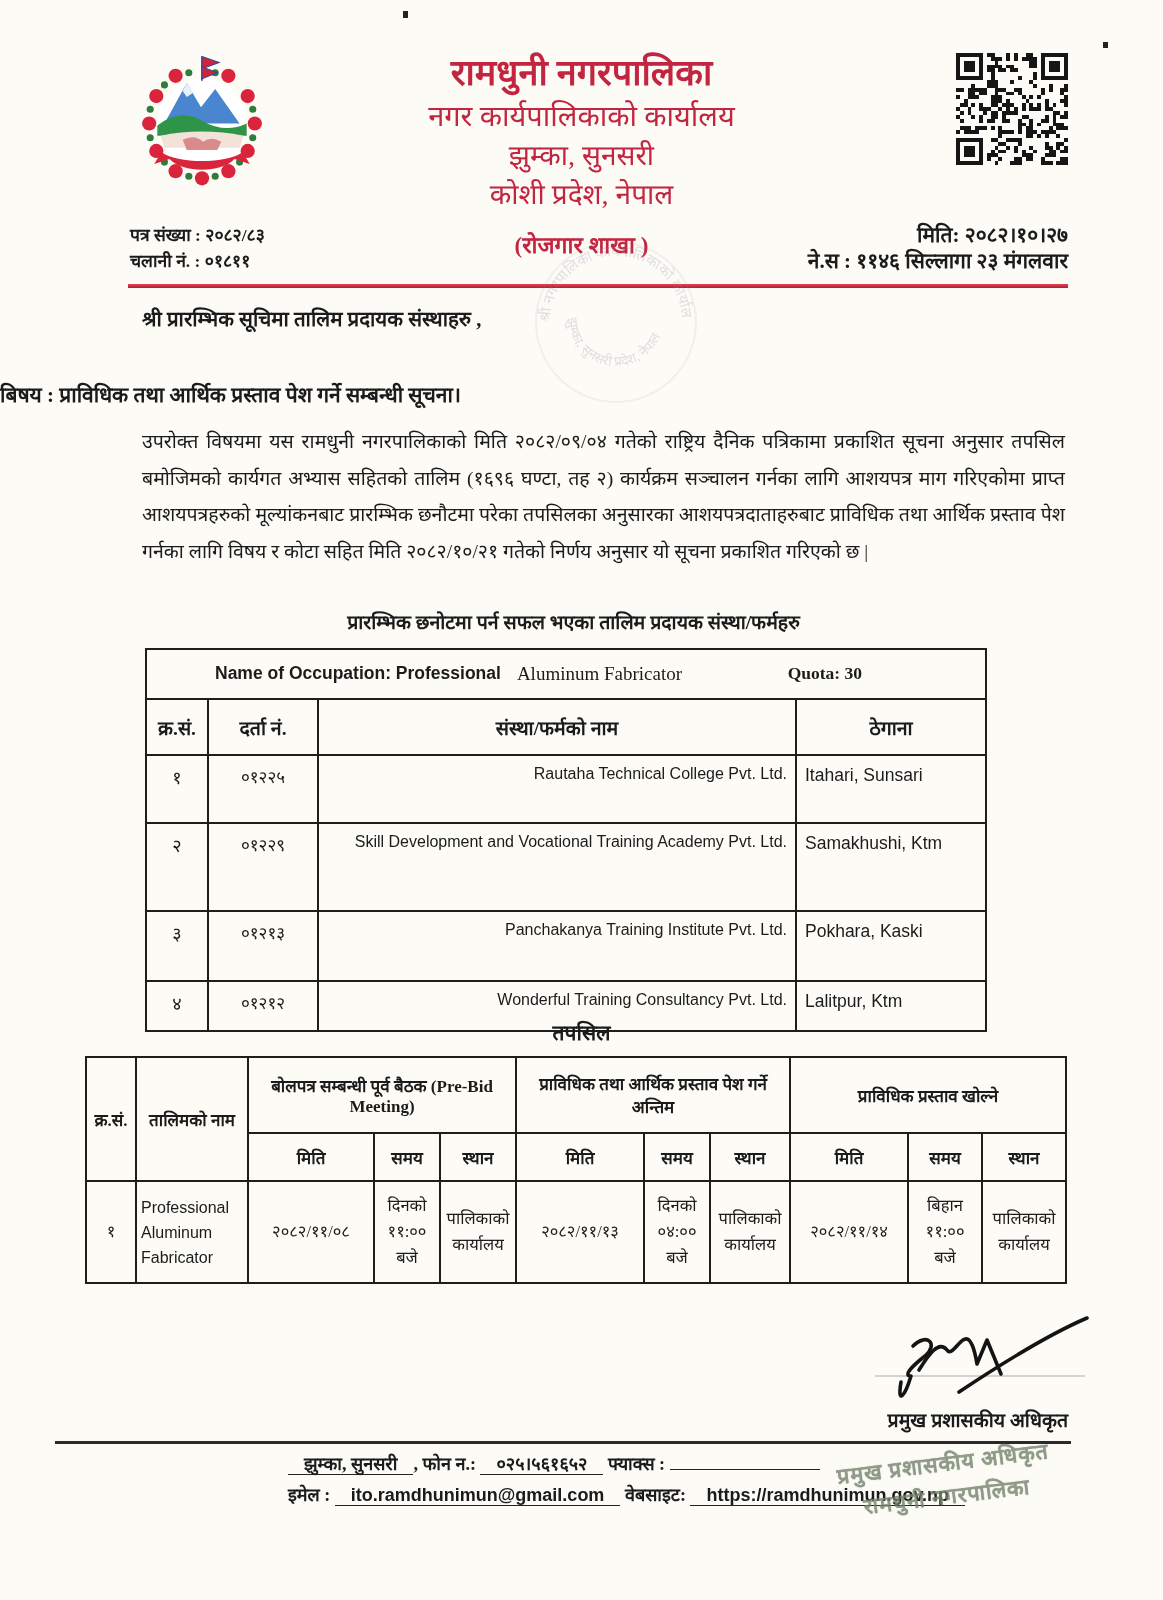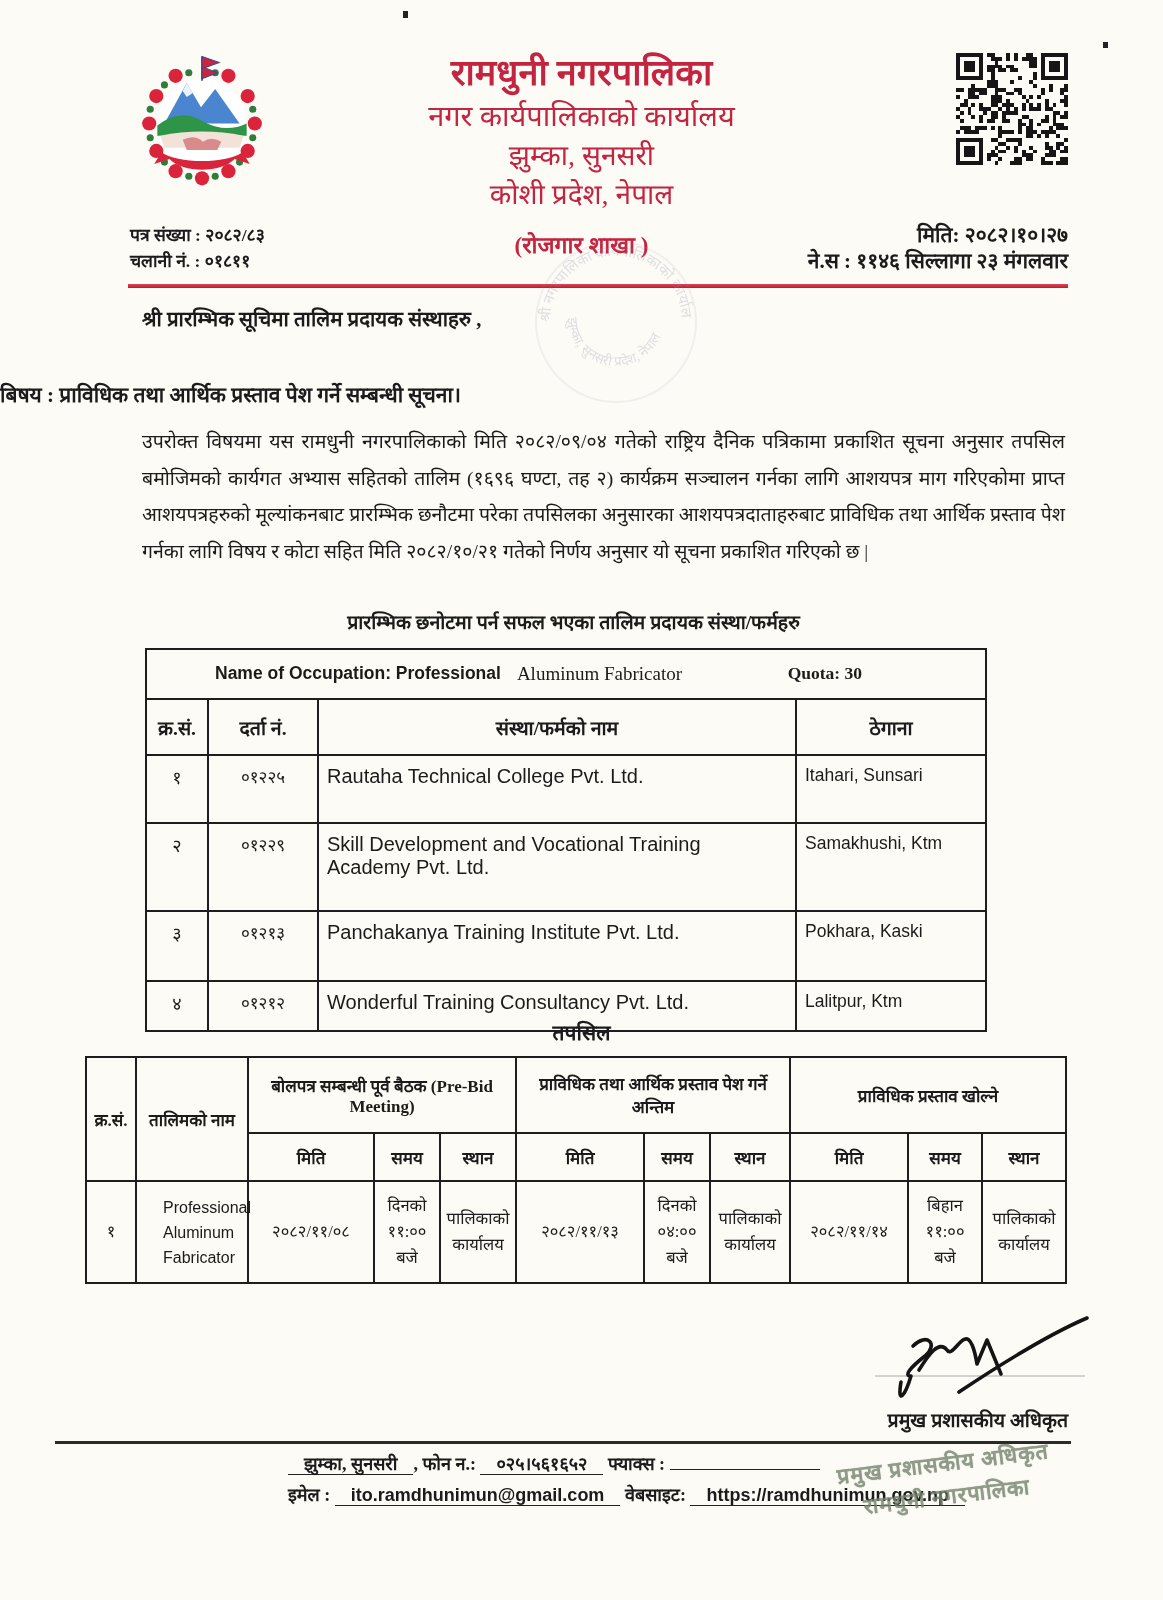--- a/index.html
+++ b/index.html
@@ -37,31 +37,31 @@
   .t1 td,.t1 th{border:2px solid #1e1e1e;padding:4px 8px;}
   .occ-row{height:40px;}
   .occ-flex{display:flex;}
   .occ-bold{font-weight:bold;font-size:17.5px;margin-left:60px;}
   .occ-serif{font-size:19px;margin-left:16px;}
   .quota{font-weight:bold;font-size:17.5px;margin-left:auto;margin-right:115px;}
   .t1 th{font-size:19.5px;font-weight:bold;height:46px;}
   .t1 td.c{vertical-align:top;padding-top:9px;}
   .t1 .sn{text-align:center;font-size:18px;}
   .t1 .reg{text-align:center;font-size:17px;}
-  .t1 .nm{font-size:20px;}
+  .t1 .nm{font-size:16px;text-align:right;}
   .t1 .ad{font-size:17.5px;}
   .r1{height:68px;} .r2{height:88px;} .r3{height:70px;} .r4{height:50px;}
 
   .tapsil{position:absolute;left:0;right:0;top:1018px;text-align:center;font-size:21px;font-weight:bold;}
   .t2{position:absolute;left:85px;top:1056px;width:980px;table-layout:fixed;}
   .t2 td,.t2 th{border:2px solid #1e1e1e;padding:2px 4px;font-weight:normal;}
   .t2 .grp{font-size:17px;font-weight:600;height:70px;}
   .t2 .sub{font-size:17px;height:42px;font-weight:600;}
   .t2 td{font-size:16.5px;text-align:center;height:96px;vertical-align:middle;line-height:26px;}
-  .t2 .train{text-align:left;padding-left:26px;font-size:16px;line-height:25px;margin-left:9px;}
+  .t2 .train{text-align:left;padding-left:4px;font-size:16px;line-height:25px;margin-left:9px;}
 
   .note{position:absolute;left:148px;right:95px;top:1286px;font-size:19px;line-height:35px;font-weight:600;}
 
   .sig{position:absolute;left:855px;top:1312px;width:255px;height:100px;}
   .sig-title{position:absolute;right:95px;top:1406px;font-size:19.5px;font-weight:bold;}
   .foot-rule{position:absolute;left:55px;right:92px;top:1441px;height:2.5px;background:#2a2a2a;}
   .footer{position:absolute;left:288px;top:1449px;font-size:18px;line-height:31px;font-weight:600;}
   .u{border-bottom:1.5px solid #222;padding:0 16px;}
   .blank{display:inline-block;width:150px;border-bottom:1.5px solid #222;height:14px;}
   .stamp-green{position:absolute;left:795px;top:1448px;width:300px;transform:rotate(-7deg);

